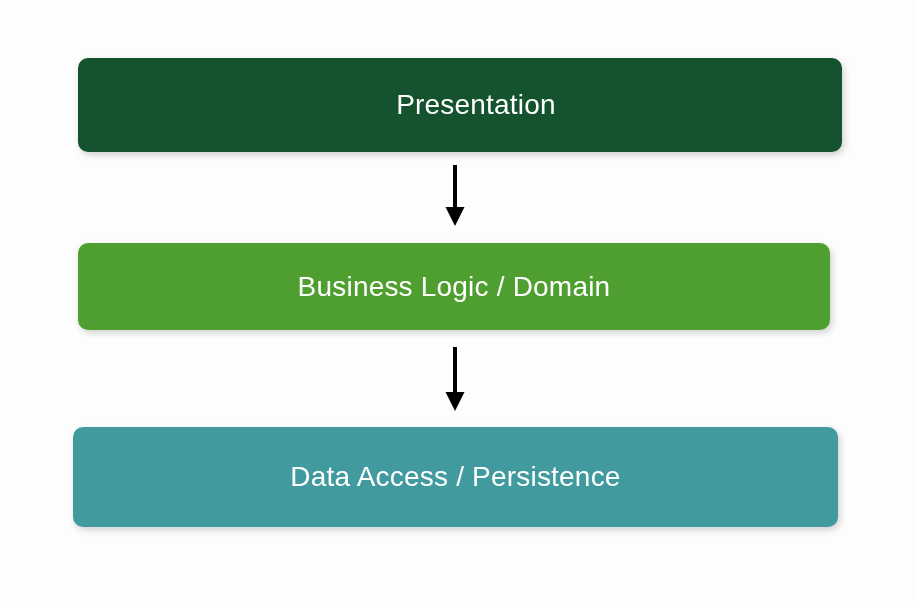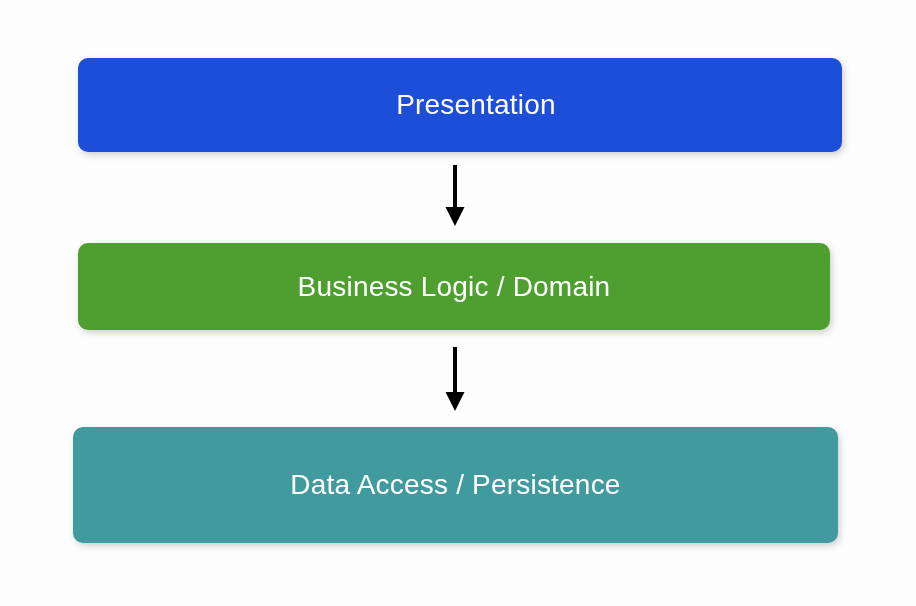--- a/index.html
+++ b/index.html
@@ -53,21 +53,21 @@
   #box-business {
     left: 78px;
     top: 243px;
     width: 752px;
     height: 87px;
   }
   #box-data {
     left: 73px;
     top: 427px;
     width: 765px;
-    height: 116px;
+    height: 100px;
   }
 
   
   .flow-arrow {
     position: absolute;
     overflow: visible;
   }
   #arrow-presentation-to-business {
     left: 436px;
     top: 164px;
@@ -79,21 +79,21 @@
     top: 346px;
     width: 38px;
     height: 66px;
   }
 </style>
 </head>
 <body style="background-color: rgb(253, 253, 253);">
 
 <div id="diagram-canvas" style="background-color: rgb(253, 253, 253);">
 
-  <div class="layer-box" id="box-presentation" style="background-color: #1d4ed8; padding-left: 32px;">
+  <div class="layer-box" id="box-presentation" style="background-color: #14532d; padding-left: 32px;">
     <span class="layer-label">Presentation</span>
   </div>
 
   <svg class="flow-arrow" id="arrow-presentation-to-business" viewBox="0 0 38 63" width="38" height="63" xmlns="http://www.w3.org/2000/svg">
     <line x1="19" y1="1" x2="19" y2="45" stroke="#000000" stroke-width="4"></line>
     <polygon points="19,62 9.5,43 28.5,43" fill="#000000"></polygon>
   </svg>
 
   <div class="layer-box" id="box-business" style="background-color: rgb(79, 159, 48);">
     <span class="layer-label">Business Logic / Domain</span>

